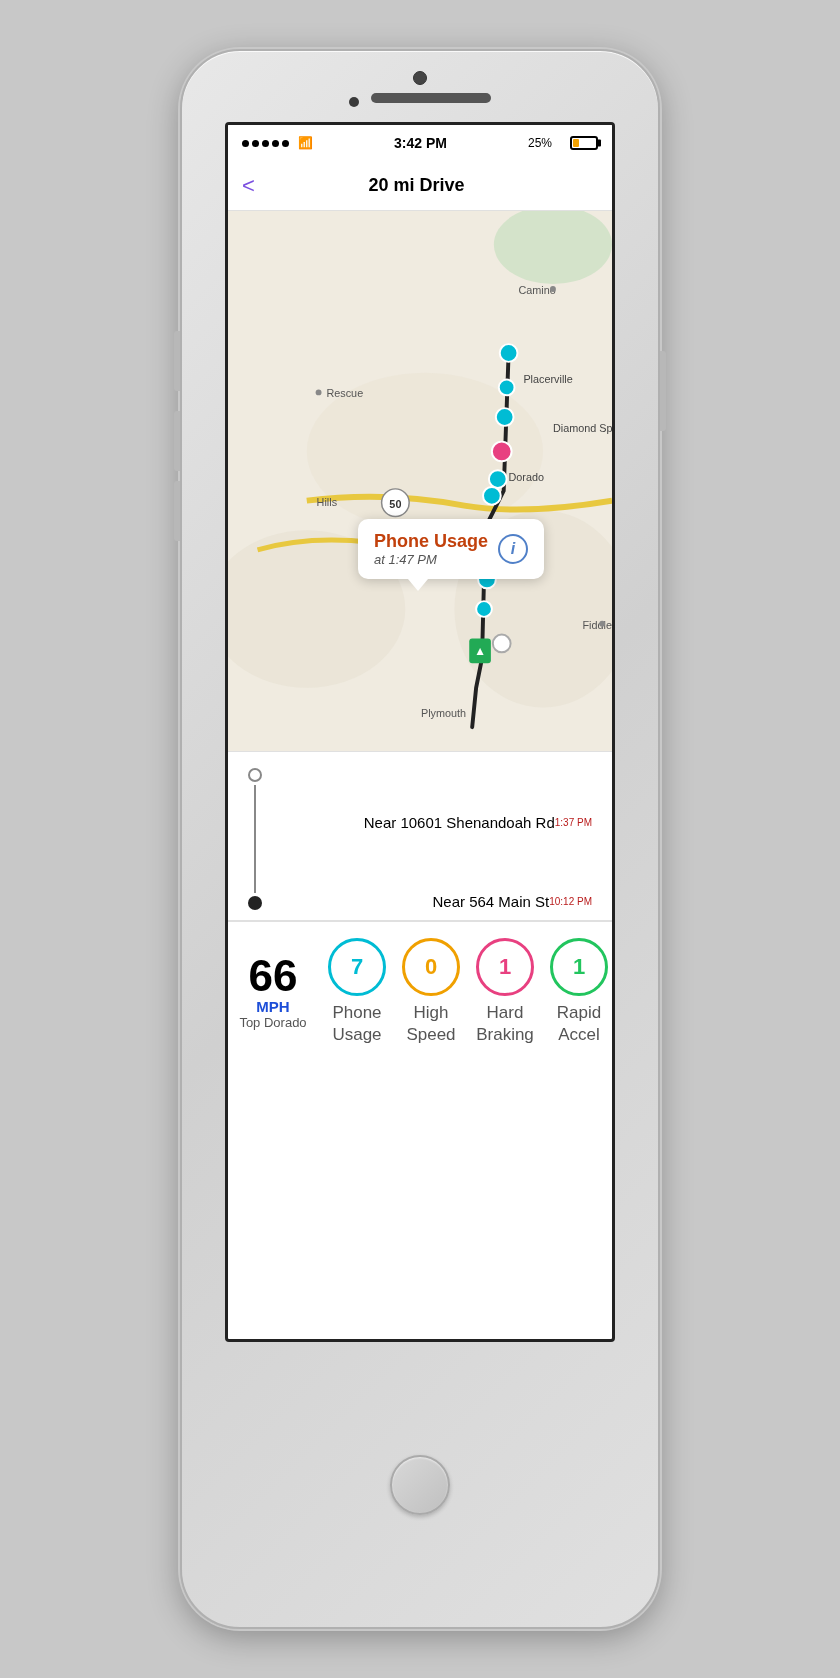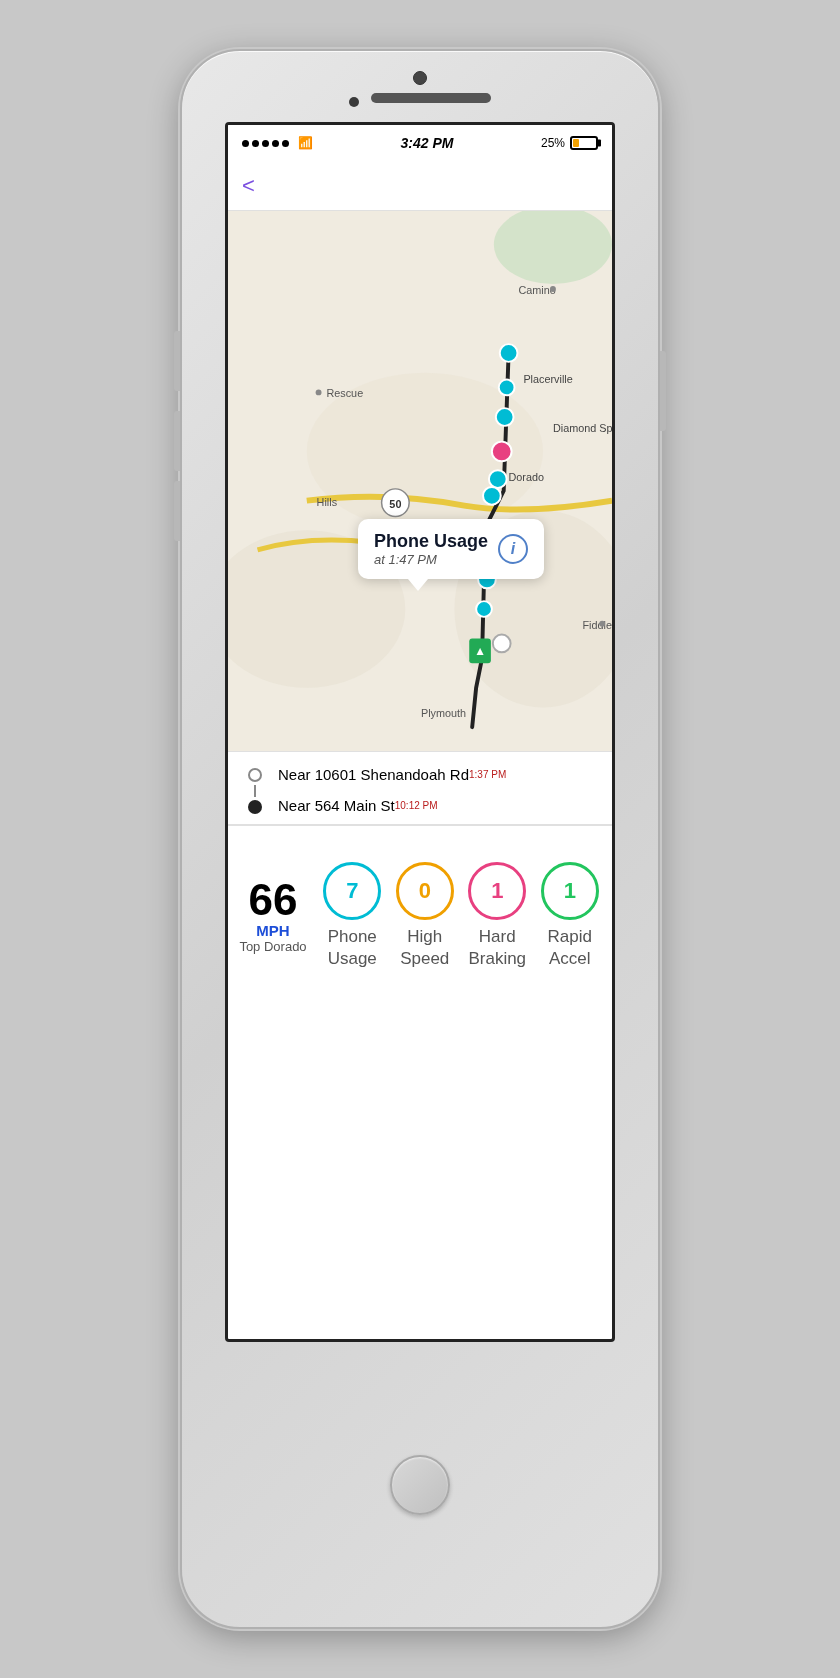--- a/index.html
+++ b/index.html
@@ -130,27 +130,26 @@
 
     .wifi-icon {
       font-size: 12px;
       margin-left: 4px;
     }
 
     .status-time {
       font-size: 14px;
       font-weight: 600;
       color: #000;
-      font-style: italic;
     }
 
     .status-right {
       display: flex;
       align-items: flex-end;
-      gap: 5px;
+      gap: 18px;
     }
 
     .battery-pct {
       font-size: 12px;
       color: #000;
     }
 
     .battery-icon {
       width: 28px;
       height: 14px;
@@ -244,21 +243,21 @@
       width: 0;
       height: 0;
       border-left: 10px solid transparent;
       border-right: 10px solid transparent;
       border-top: 12px solid white;
     }
 
     .tooltip-text .tooltip-title {
       font-size: 18px;
       font-weight: 700;
-      color: #0f172a;
+      color: #c2410c;
     }
     .tooltip-text .tooltip-sub {
       font-size: 13px;
       color: #555;
       font-style: italic;
     }
 
     .info-icon {
       width: 30px;
       height: 30px;
@@ -319,43 +318,43 @@
 
     .route-stops {
       flex: 1;
       display: flex;
       flex-direction: column;
       gap: 14px;
     }
 
     .route-stop {
       display: flex;
-      justify-content: flex-start;
-      align-items: center;
+      justify-content: flex-end;
+      align-items: center;
+      margin-top: 48px;
     }
 
     .stop-address {
       font-size: 15px;
       color: #000;
     }
 
     .stop-time {
       font-size: 10px;
       color: #b91c1c;
     }
 
     
     .stats-section {
       flex-shrink: 0;
       background: white;
       padding: 16px 10px 16px;
       display: flex;
       align-items: center;
-      gap: 8px;
-      margin-top: 20px;
+      gap: 16px;
     }
 
     .top-speed-block {
       display: flex;
       flex-direction: column;
       align-items: center;
       min-width: 70px;
       margin-right: 4px;
     }
 
@@ -455,20 +454,21 @@
       <div class="status-right">
         <span class="battery-pct">25%</span>
         <div class="battery-icon">
           <div class="battery-fill"></div>
         </div>
       </div>
     </div>
 
     <div class="nav-bar">
       <span class="back-btn">&lt;</span>
+      <span class="nav-title">20 mi Drive</span>
     </div>
 
     <div class="map-area">
       <svg class="map-svg" viewBox="0 0 390 540" xmlns="http://www.w3.org/2000/svg">
 
         <rect width="390" height="540" fill="#f0ebe0"></rect>
 
         <ellipse cx="330" cy="30" rx="60" ry="40" fill="#c8dfc0" opacity="0.7"></ellipse>
 
         <ellipse cx="80" cy="400" rx="100" ry="80" fill="#e5dfd0" opacity="0.5"></ellipse>

